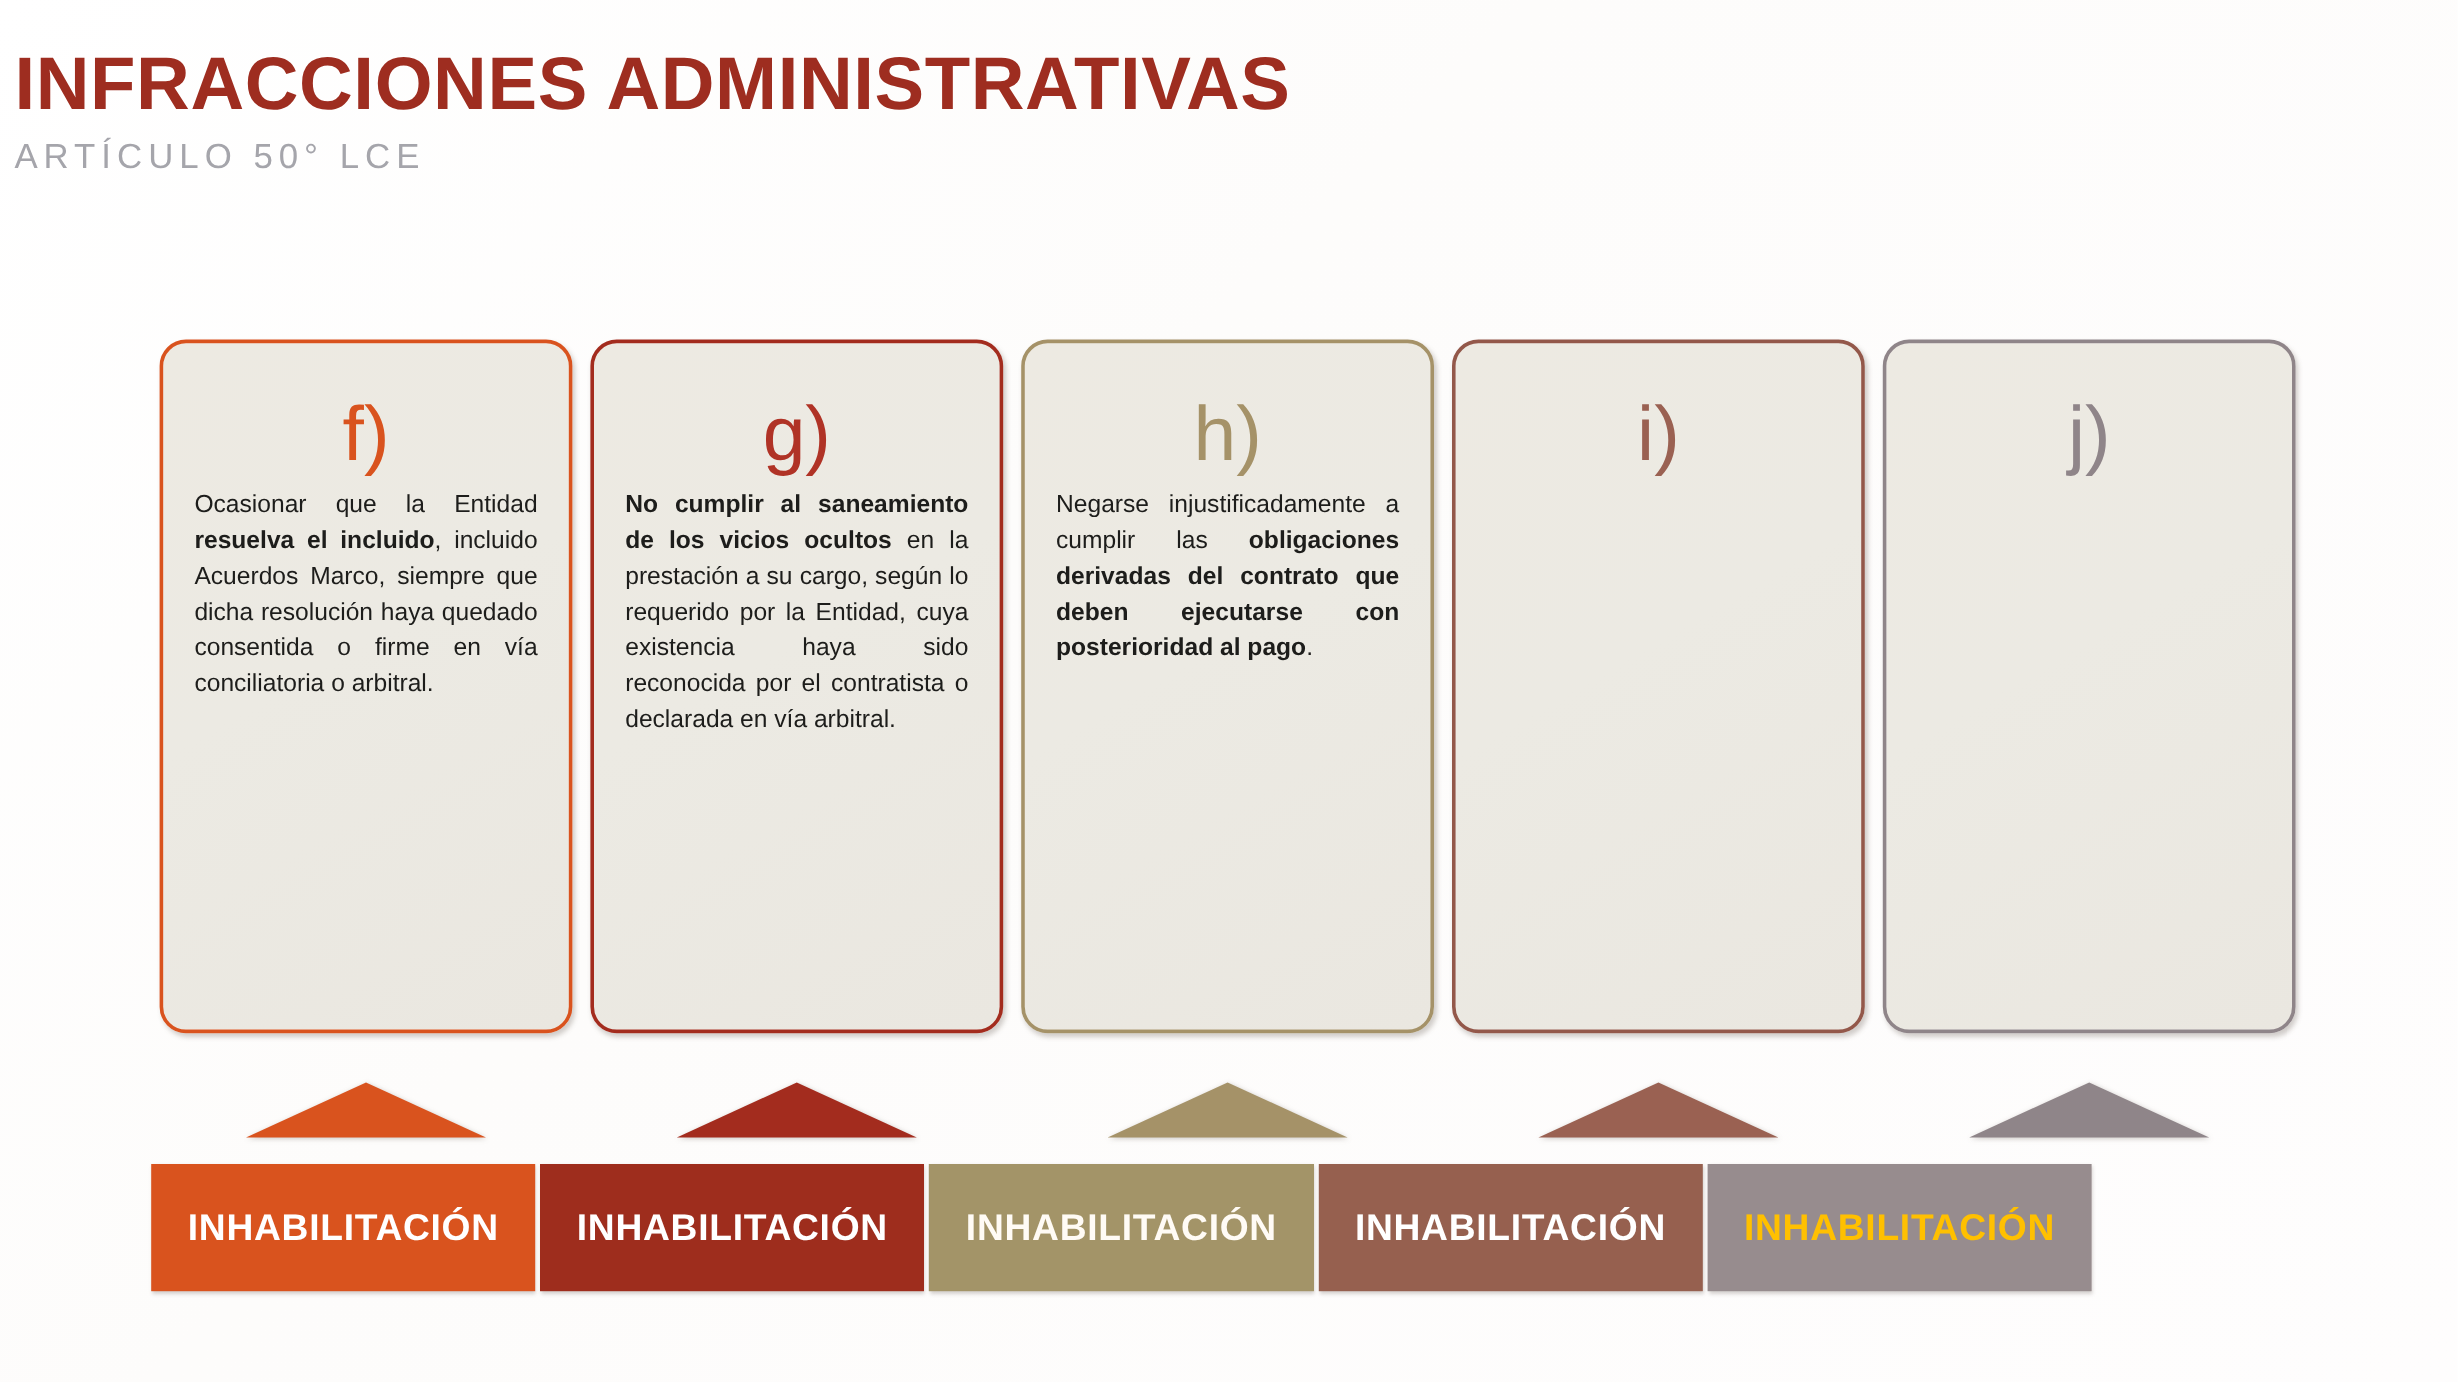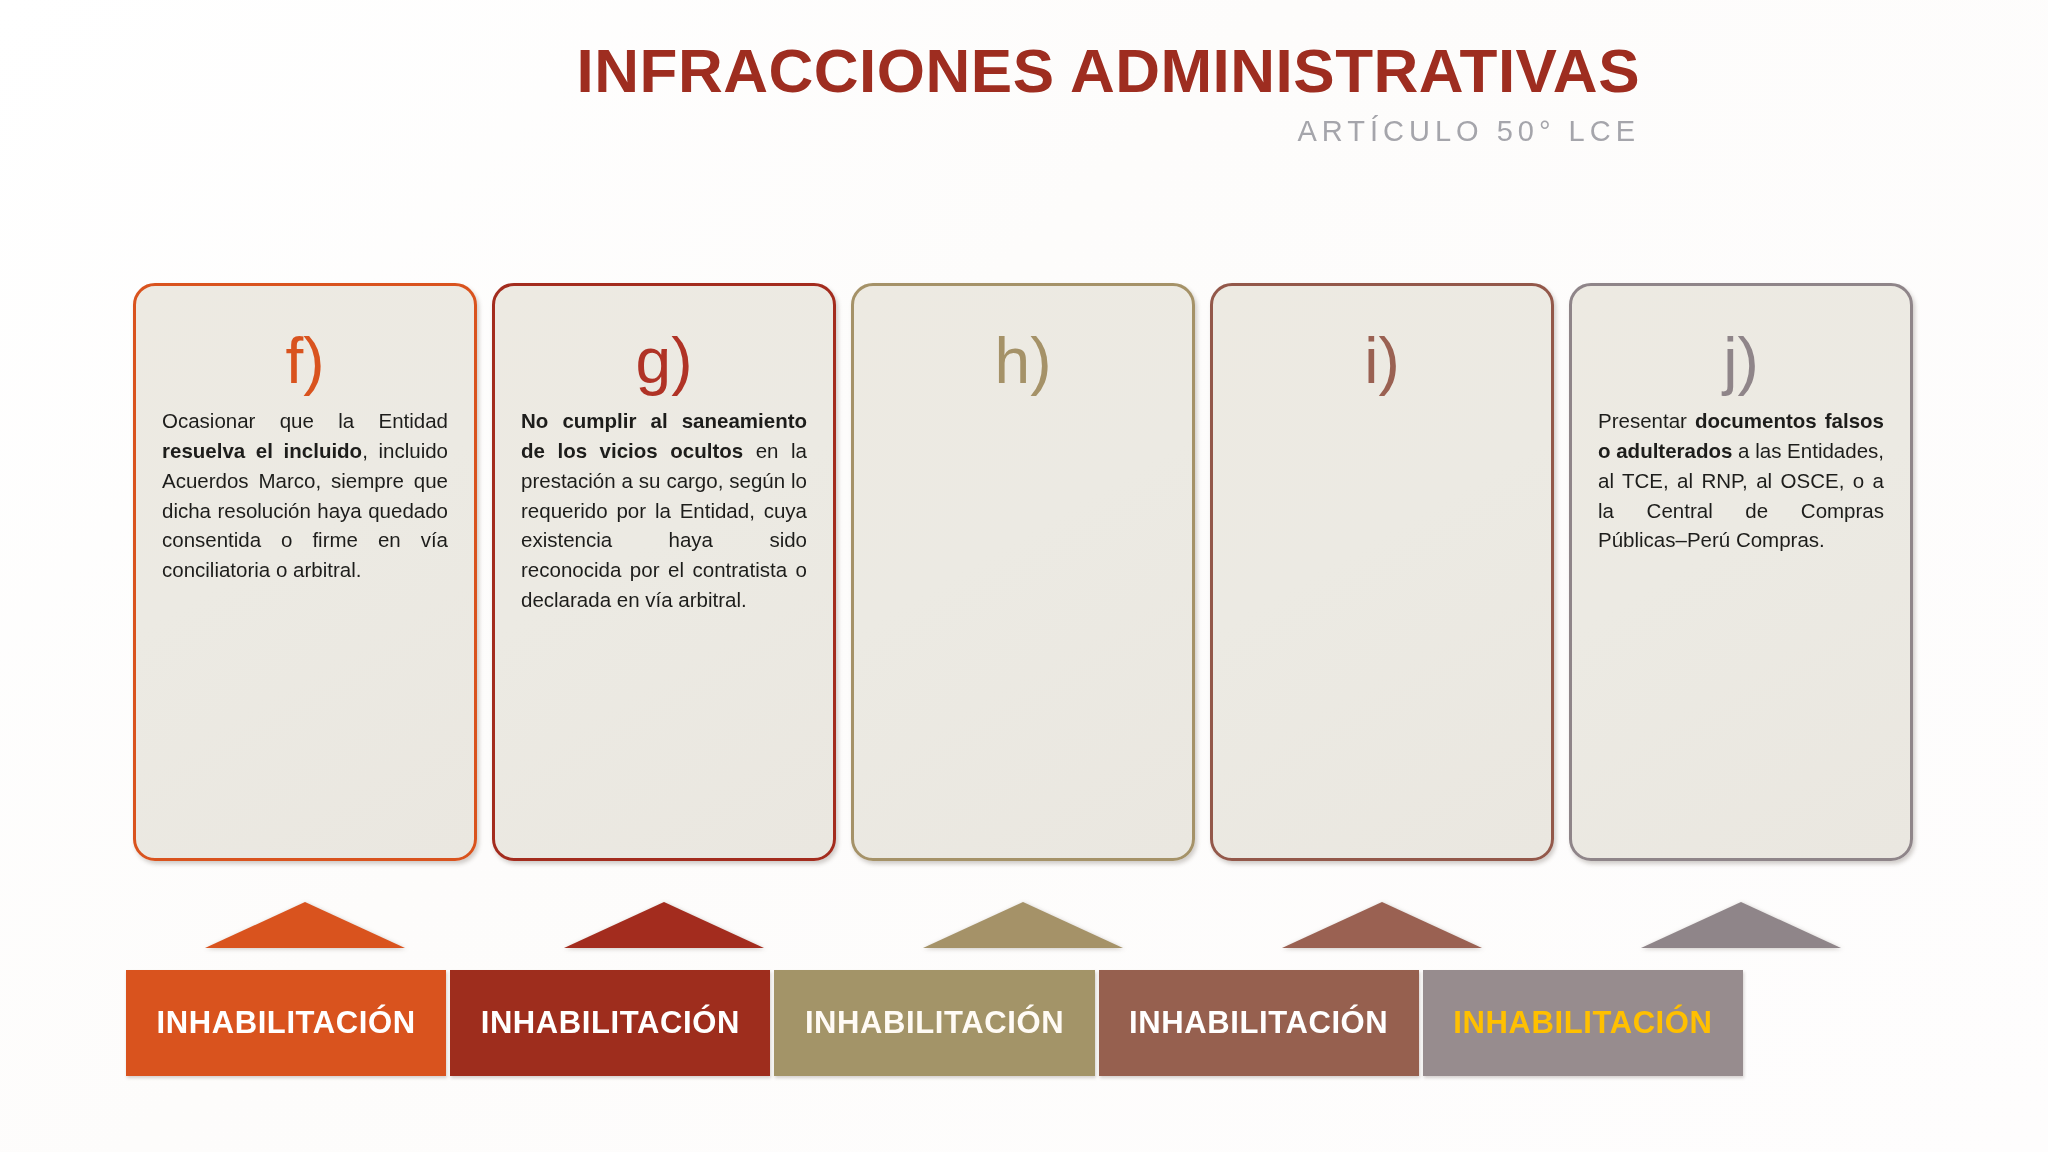--- a/index.html
+++ b/index.html
@@ -12,24 +12,24 @@
     height: 1152px;
     overflow: hidden;
     font-family: "Liberation Sans", sans-serif;
     position: relative;
     background: linear-gradient(135deg, #ffffff 0%, #fdfcfb 40%, #fefdfd 100%);
   }
 
   
   .header {
     position: absolute;
-    left: 0;
+    left: 12px;
     top: 38px;
     width: 1640px;
-    text-align: right;
+    text-align: left;
   }
   .title {
     font-family: "Liberation Sans", sans-serif;
     font-size: 62px;
     font-weight: bold;
     letter-spacing: 0.5px;
     color: #9e2d20;
     line-height: 1.05;
     white-space: nowrap;
   }
@@ -159,27 +159,27 @@
   <div class="card c1">
     <div class="card-letter">f)</div>
     <div class="card-body"><span>Ocasionar que la Entidad </span><b>resuelva el incluido</b><span>, incluido Acuerdos Marco, siempre que dicha resolución haya quedado consentida o firme en vía conciliatoria o arbitral.</span></div>
   </div>
   <div class="card c2">
     <div class="card-letter">g)</div>
     <div class="card-body"><b>No cumplir al saneamiento de los vicios ocultos</b><span> en la prestación a su cargo, según lo requerido por la Entidad, cuya existencia haya sido reconocida por el contratista o declarada en vía arbitral.</span></div>
   </div>
   <div class="card c3">
     <div class="card-letter">h)</div>
+    <div class="card-body"><span>Negarse injustificadamente a cumplir las </span><b>obligaciones derivadas del contrato que deben ejecutarse con posterioridad al pago</b><span>.</span></div>
   </div>
   <div class="card c4">
     <div class="card-letter">i)</div>
   </div>
   <div class="card c5">
     <div class="card-letter">j)</div>
-    <div class="card-body"><span>Presentar </span><b>documentos falsos o adulterados</b><span> a las Entidades, al TCE, al RNP, al OSCE, o a la Central de Compras Públicas–Perú Compras.</span></div>
   </div>
 </div>
 
 <div class="arrows">
   <div class="arrow-slot">
     <div class="arrow" style="border-bottom-color: rgb(217, 83, 30);"></div>
   </div>
   <div class="arrow-slot">
     <div class="arrow" style="border-bottom-color: rgb(163, 44, 30);"></div>
   </div>

